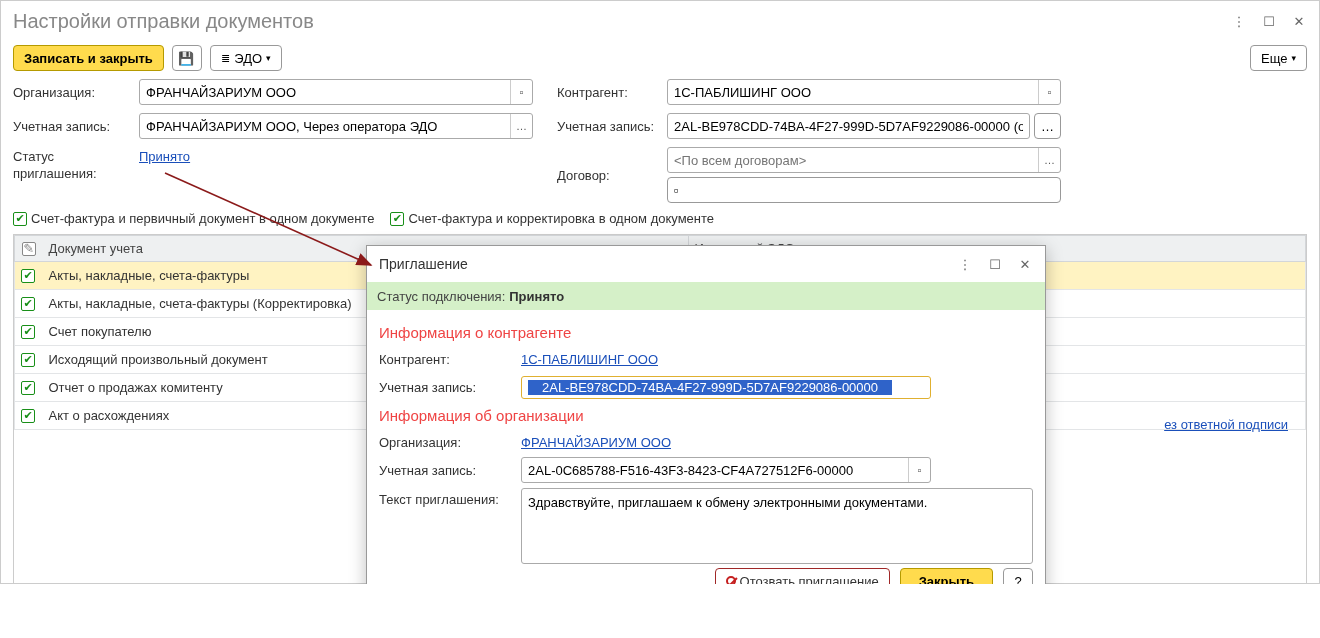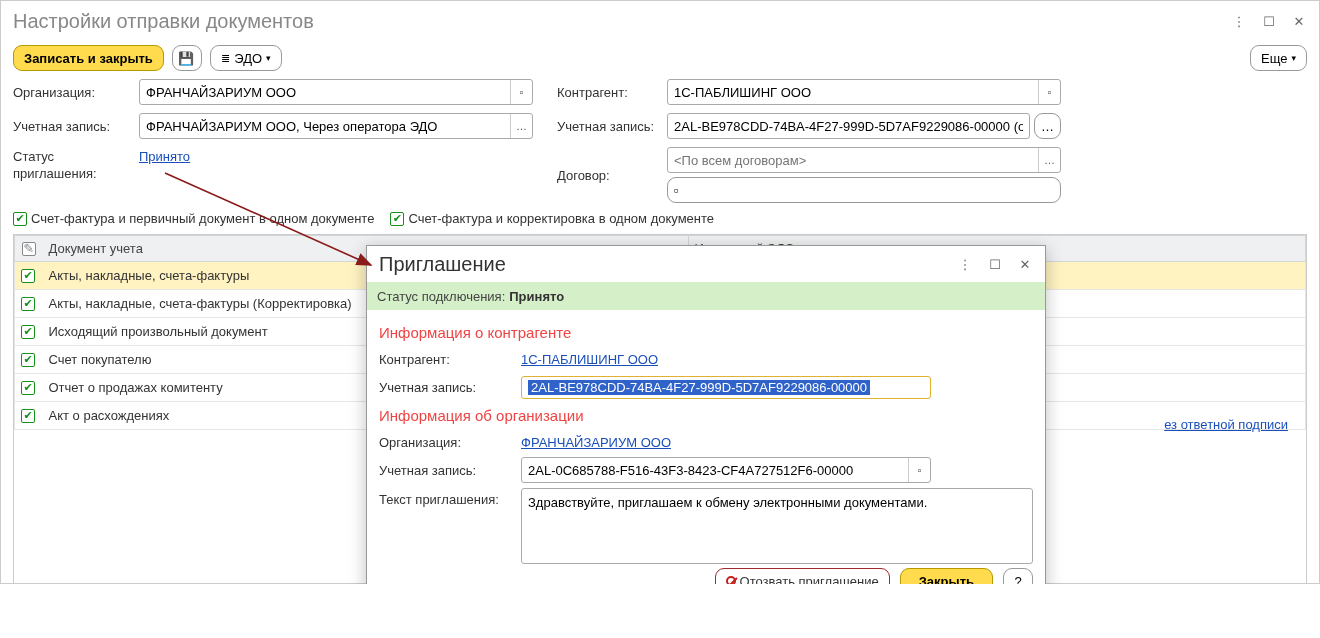--- a/index.html
+++ b/index.html
@@ -3,21 +3,21 @@
 <meta charset="utf-8">
 <style>
   * { box-sizing: border-box; }
   html, body { margin:0; padding:0; font-family: Arial, Helvetica, sans-serif; font-size:13px; color:#333; background:#fff; }
   .window { width:1320px; height:584px; position:relative; border:1px solid #ccc; }
   .titlebar { display:flex; align-items:center; height:40px; padding:0 12px; }
   .titlebar .title { flex:1; font-size:20px; color:#888; }
   .title-btns { display:flex; gap:14px; align-items:center; color:#666; }
   .icon-btn { width:16px; height:16px; cursor:pointer; display:flex; align-items:center; justify-content:center; }
   .tb-row { display:flex; align-items:center; padding:4px 12px 8px; gap:8px; }
-  .btn { height:26px; display:inline-flex; align-items:center; padding:0 10px; border:1px solid #999; border-radius:9px; background:#fff; cursor:pointer; font-size:13px; gap:4px; }
+  .btn { height:26px; display:inline-flex; align-items:center; padding:0 10px; border:1px solid #999; border-radius:4px; background:#fff; cursor:pointer; font-size:13px; gap:4px; }
   .btn-primary { background:#ffdb4d; border-color:#b59a00; font-weight:bold; }
   .btn-small { padding:0 6px; }
   .spacer { flex:1; }
   .form-grid { display:grid; grid-template-columns: 126px 394px 24px 110px 394px 24px; padding:0 12px; row-gap:8px; align-items:center; }
   .label { color:#333; }
   .field { position:relative; display:flex; align-items:center; border:1px solid #aaa; border-radius:3px; height:26px; background:#fff; }
   .field input { flex:1; border:none; outline:none; padding:0 6px; font-size:13px; background:transparent; }
   .field-btn { width:22px; height:24px; display:flex; align-items:center; justify-content:center; border-left:1px solid #ccc; cursor:pointer; color:#555; font-size:11px;}
   .status-cell { padding-top:2px; align-self:start; }
   .link { color:#1a4fba; text-decoration:underline; cursor:pointer; }
@@ -29,29 +29,29 @@
   table { border-collapse:collapse; width:100%; }
   thead th { background:#eef0f1; text-align:left; font-weight:normal; color:#444; height:26px; padding:0 6px; border:1px solid #d3d6d9; font-size:13px;}
   tbody td { height:28px; padding:0 6px; border:1px solid #e3e5e7; }
   thead th:first-child, tbody td:first-child { width:28px; text-align:center; border-right:0;}
   thead th:nth-child(2), tbody td:nth-child(2){ border-left:0;}
   tbody tr.selected td { background:#fff3c2; }
   .reg-link { position:absolute; right:18px; top:182px; color:#1a4fba; text-decoration:underline; }
   
   .dialog { position:absolute; left:365px; top:244px; width:680px; border:1px solid #999; background:#fff; box-shadow:0 4px 16px rgba(0,0,0,.25); z-index:10; }
   .dialog .titlebar { height:36px; padding:0 12px; }
-  .dialog .title { font-size:20px; color:#333; }
+  .dialog .title { font-size:14px; color:#333; }
   .status-bar { background:#d5f0c8; height:28px; display:flex; align-items:center; padding:0 10px; gap:4px; font-size:13px;}
   .status-bar .slabel { color:#444; }
   .status-bar .sval { font-weight:bold; color:#333; }
   .dbody { padding:8px 12px 12px; }
   .section-h { color:#ef4444; margin:6px 0 4px; font-size:15px; }
   .drow { display:grid; grid-template-columns:136px 1fr; align-items:center; min-height:28px; gap:6px; }
   .highlight-field { border:1px solid #e0b030; border-radius:3px; padding:3px 6px; }
-  .highlight-field span { background:#2f63c9; color:#fff; padding:0 3px; }
+  .highlight-field span { background:#2f63c9; color:#fff; padding:0 14px; }
   .textarea { width:100%; height:76px; border:1px solid #aaa; border-radius:3px; padding:6px; font-family:inherit; font-size:13px; resize:none; }
   .dialog-actions { display:flex; justify-content:flex-end; align-items:center; gap:10px; padding:4px 0 2px; }
   .btn-outline-warn { border:1px solid #a02828; color:#333; }
   .warn-dot { display:inline-block; width:10px;height:10px;border:2px solid #c52020;border-radius:50%; position:relative;}
   .warn-dot::after{content:"";position:absolute;left:3px;top:-2px;width:2px;height:14px;background:#c52020;transform:rotate(45deg);}
   .arrow-svg { position:absolute; left:156px; top:168px; width:240px; height:110px; z-index:20; pointer-events:none; }
 </style>
 </head>
 <body>
 
@@ -159,28 +159,28 @@
             <td>
               <span class="checkbox on"></span>
             </td>
             <td>Акты, накладные, счета-фактуры (Корректировка)</td>
             <td></td>
           </tr>
           <tr>
             <td>
               <span class="checkbox on"></span>
             </td>
+            <td>Счет покупателю</td>
+            <td></td>
+          </tr>
+          <tr>
+            <td>
+              <span class="checkbox on"></span>
+            </td>
             <td>Исходящий произвольный документ</td>
-            <td></td>
-          </tr>
-          <tr>
-            <td>
-              <span class="checkbox on"></span>
-            </td>
-            <td>Счет покупателю</td>
             <td></td>
           </tr>
           <tr>
             <td>
               <span class="checkbox on"></span>
             </td>
             <td>Отчет о продажах комитенту</td>
             <td></td>
           </tr>
           <tr>

